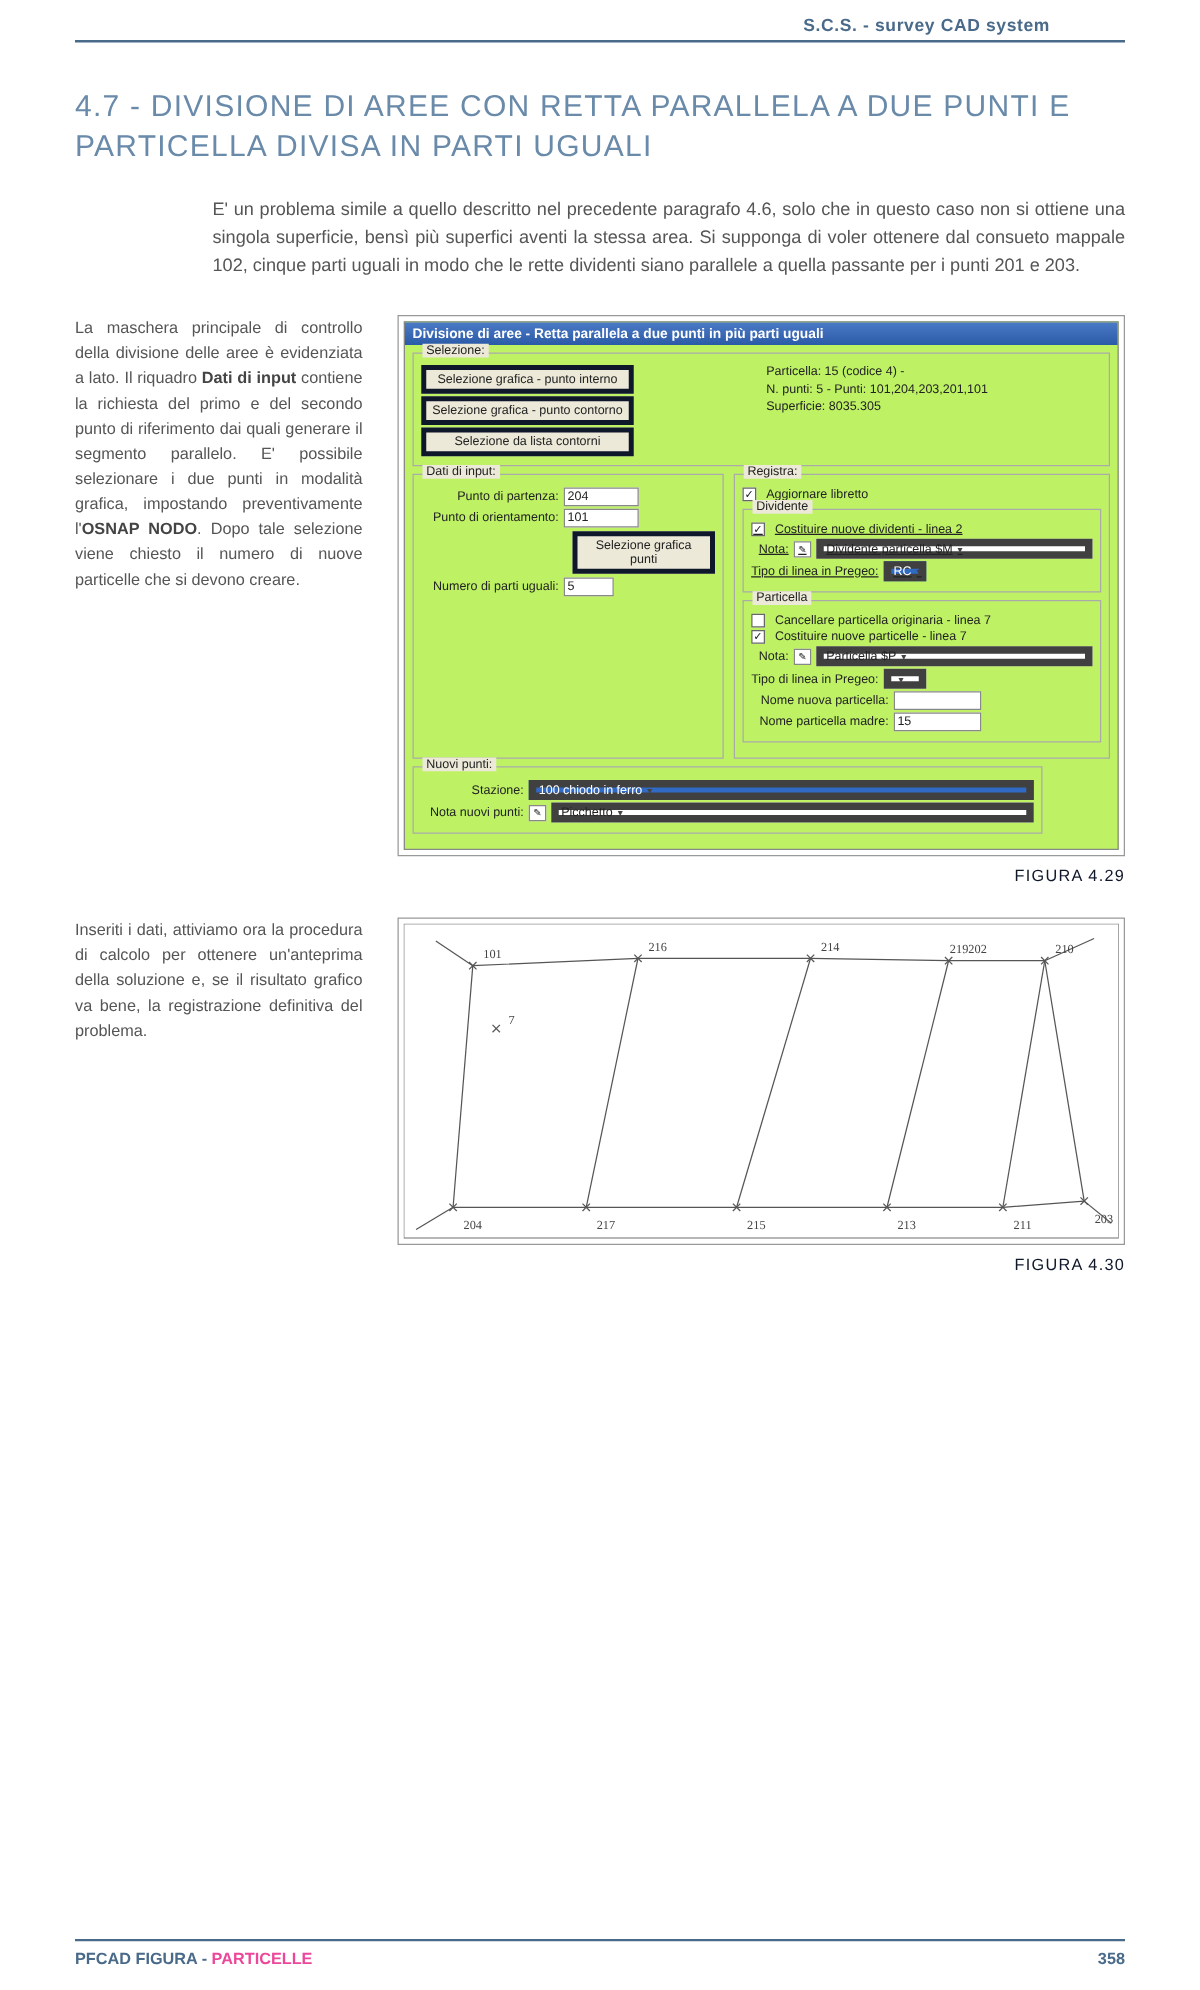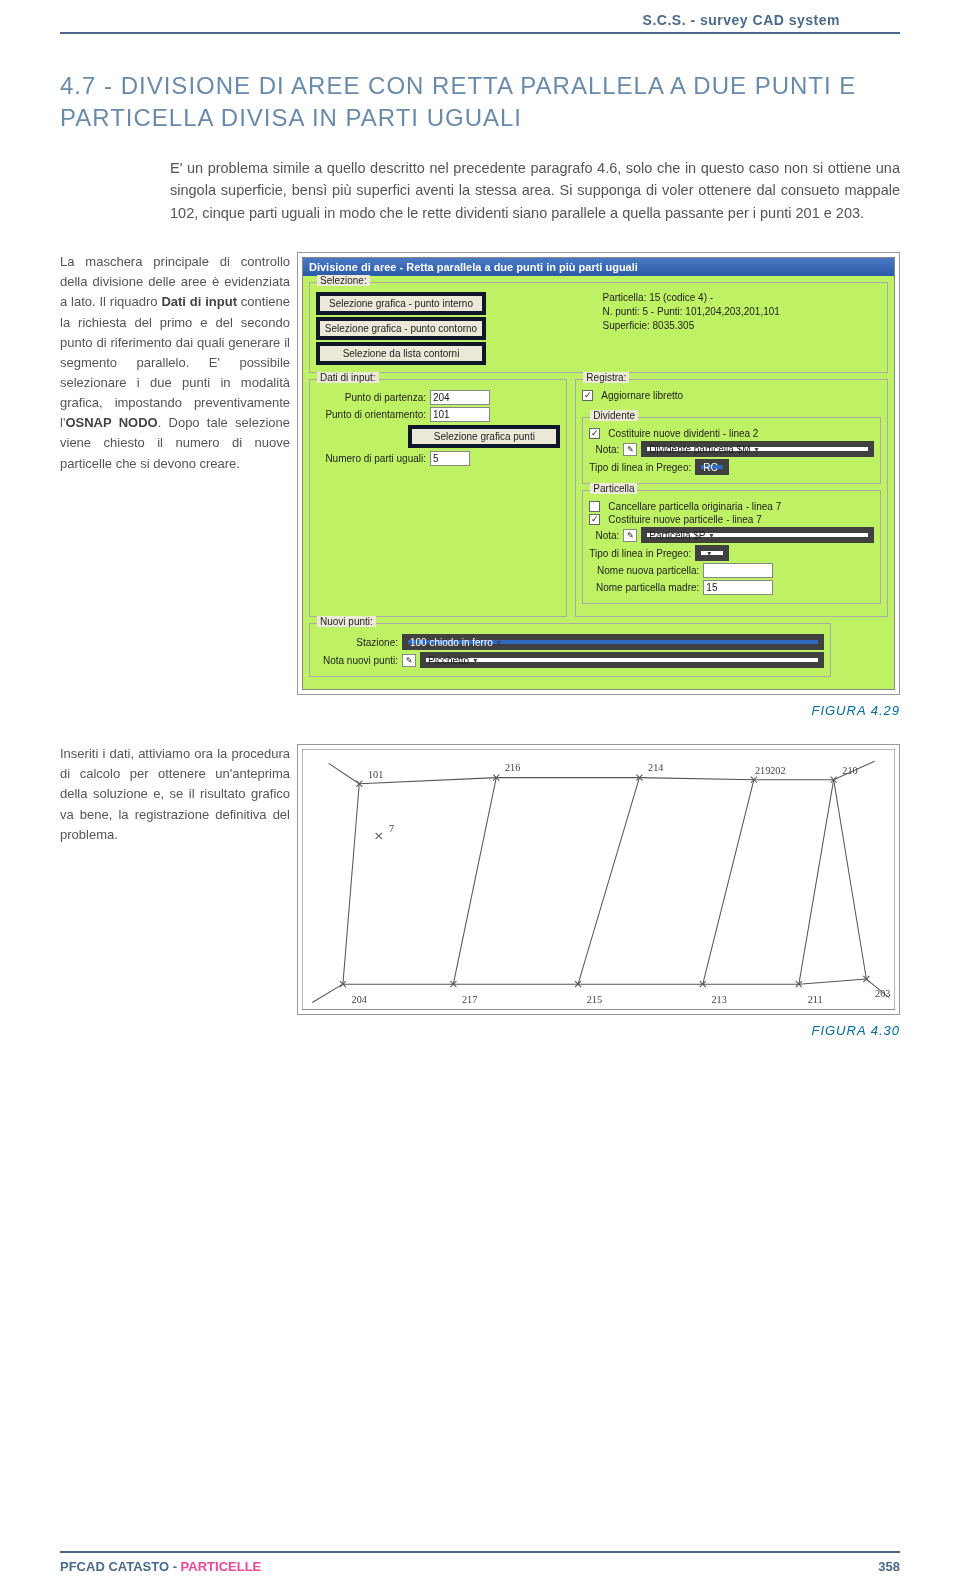--- a/index.html
+++ b/index.html
@@ -1,25 +1,25 @@
 <!DOCTYPE html>
 <html><head>
 <meta charset="utf-8">
 <style>
   * { box-sizing: border-box; margin: 0; padding: 0; }
   body { font-family: Verdana, Geneva, sans-serif; background: #fff; width: 960px; margin: 0 auto; color: #333; }
   .header-band { color: #4a6a8a; font-weight: bold; font-size: 14px; text-align: right; padding: 12px 60px 4px 0; border-bottom: 2px solid #4a6a8a; margin: 0 60px; letter-spacing: 0.5px; }
   .page { padding: 36px 60px 0 60px; }
   .doc-title { color: #6a8aaa; font-size: 24px; line-height: 1.35; letter-spacing: 1px; font-weight: 400; margin-bottom: 22px; }
   .intro { color: #555; font-size: 14.5px; line-height: 1.55; text-align: justify; margin-left: 110px; margin-bottom: 28px; }
-  .row { display: flex; gap: 7px; margin-bottom: 26px; }
+  .row { display: flex; gap: 28px; margin-bottom: 26px; }
   .row .desc { width: 230px; color: #555; font-size: 13px; line-height: 1.55; text-align: justify; }
   .desc b { color: #444; }
   .row .figcol { flex: 1; display: flex; flex-direction: column; align-items: flex-end; }
-  .figcap { color: #0369a1; font-size: 13px; letter-spacing: 1px; margin-top: 8px; font-style: italic; }
+  .figcap { color: #0f172a; font-size: 13px; letter-spacing: 1px; margin-top: 8px; }
 
   
   .dlg-wrap { border: 1px solid #999; padding: 4px; background: #fff; width: 100%; }
   .dlg { background: #bef264; border: 1px solid #888; font-family: Tahoma, sans-serif; font-size: 10.5px; color: #222; }
   .dlg-title { background: linear-gradient(#4a79c6,#2b5aa6); color: #fff; padding: 3px 6px; font-weight: bold; font-size: 11px; }
   .dlg-body { padding: 6px; }
   .gb { border: 1px solid #aaa; padding: 8px 6px 6px 6px; margin-bottom: 6px; position: relative; }
   .gb > .legend { position: absolute; top: -8px; left: 7px; background: #ece9d8; padding: 0 3px; font-size: 10px; }
   .two { display: flex; gap: 8px; }
   .two > div { flex: 1; }
@@ -86,35 +86,35 @@
                 <div class="legend">Dati di input:</div>
                 <div class="row-f">
                     <span class="lbl" style="width:110px;">Punto di partenza:</span>
                     <span class="inp" style="width:60px;">204</span>
                   </div>
                 <div class="row-f">
                     <span class="lbl" style="width:110px;">Punto di orientamento:</span>
                     <span class="inp" style="width:60px;">101</span>
                   </div>
                 <div class="row-f" style="justify-content:flex-end;">
-                    <div class="btn" style="width:152px;">Selezione grafica punti</div>
+                    <div class="btn" style="width:114px;">Selezione grafica punti</div>
                   </div>
                 <div class="row-f">
                     <span class="lbl" style="width:110px;">Numero di parti uguali:</span>
                     <span class="inp" style="width:40px;">5</span>
                   </div>
               </div>
 
               <div class="gb" style="flex:1.1;">
                 <div class="legend">Registra:</div>
                 <div class="row-f">
                     <span class="chk">✓</span>
                     <span class="lbl">Aggiornare libretto</span>
                   </div>
-                <div class="gb" style="margin-top:16px;">
+                <div class="gb" style="margin-top:6px;text-decoration:underline;">
                   <div class="legend">Dividente</div>
                   <div class="row-f">
                       <span class="chk">✓</span>
                       <span class="lbl">Costituire nuove dividenti - linea 2</span>
                     </div>
                   <div class="row-f">
                       <span class="lbl" style="width:30px;">Nota:</span>
                       <span class="icon-f">✎</span>
                       <span class="sel" style="flex:1;">Dividente particella $M</span>
                     </div>
@@ -235,17 +235,17 @@
       </div>
       <div class="figcap">FIGURA 4.30</div>
     </div>
   </div>
 
 </div>
 
 <div class="footer">
   <div class="footer-line">
     <div class="footer-left">
-      <b>PFCAD CATASTO - </b><span>PARTICELLE</span>
+      <b>PFCAD FIGURA - </b><span>PARTICELLE</span>
     </div>
     <div>358</div>
   </div>
 </div>
 
 </body></html>

